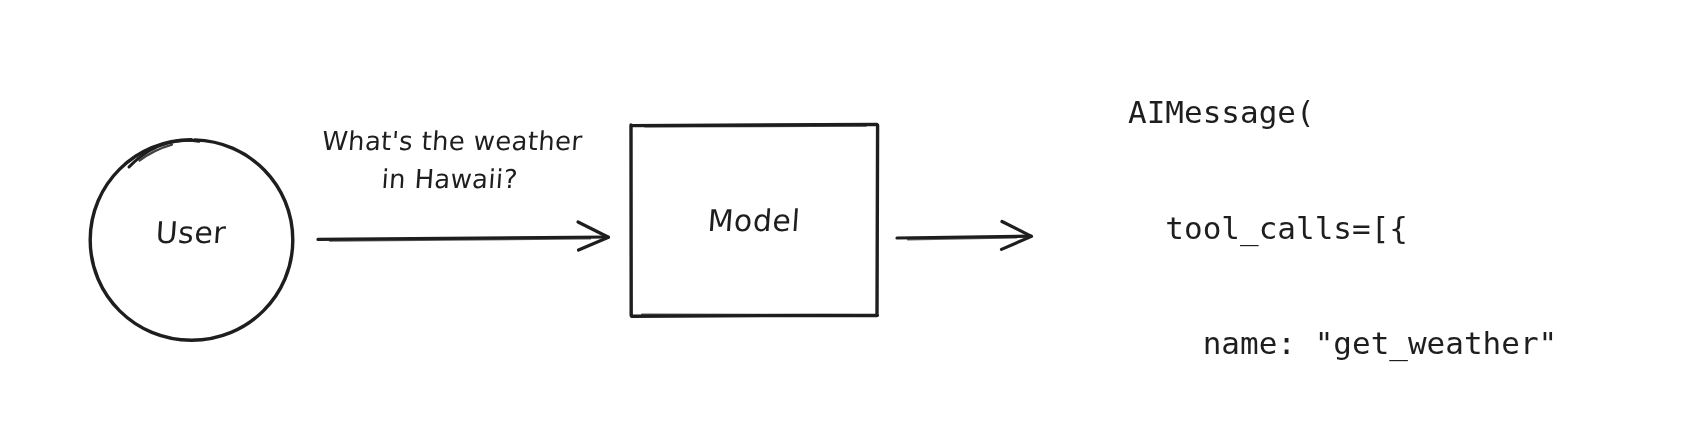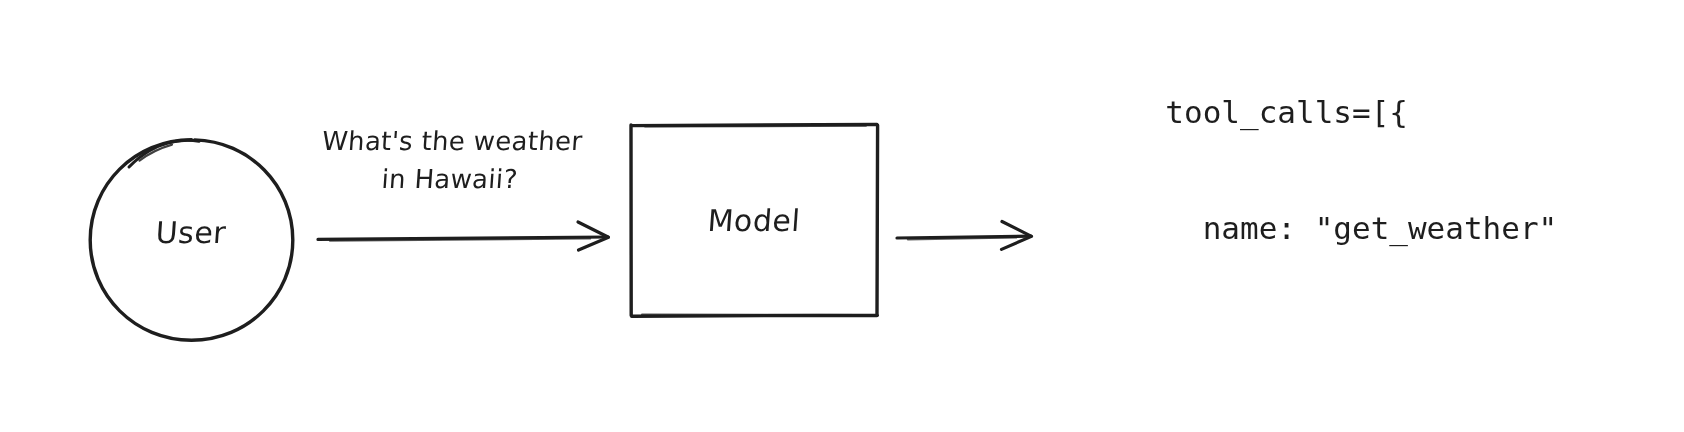--- a/index.html
+++ b/index.html
@@ -144,20 +144,21 @@
   <div class="hand-label" id="user-label">User</div>
 
   <div class="hand-label" id="model-label">Model</div>
 
   <div id="edge-label">
     <span class="line line1">What's the weather</span>
     <span class="line line2">in Hawaii?</span>
   </div>
 
   <div id="code-block">
+    <span class="code-line">AIMessage(</span>
     <span class="code-line">  tool_calls=[{</span>
     <span class="code-line">    name: "get_weather"</span>
     
     
     
     
     
     
     
   </div>

